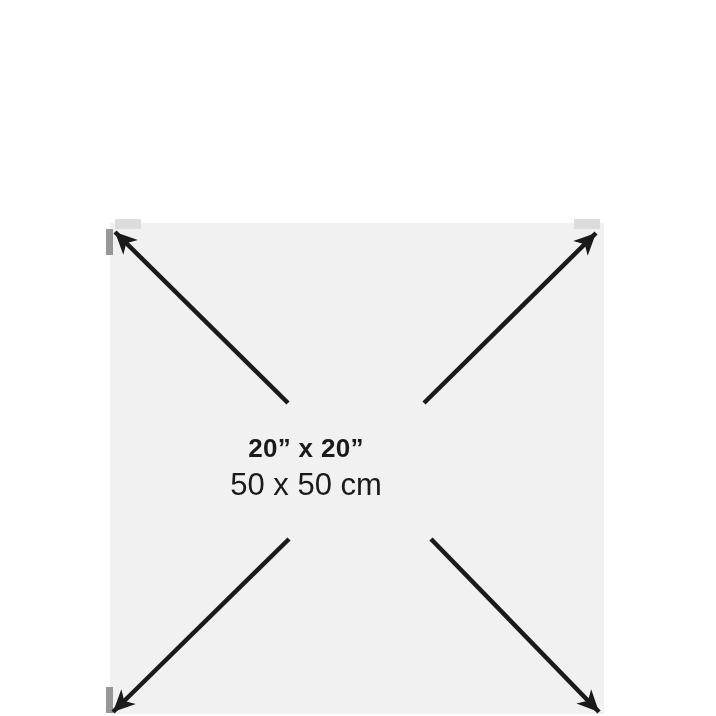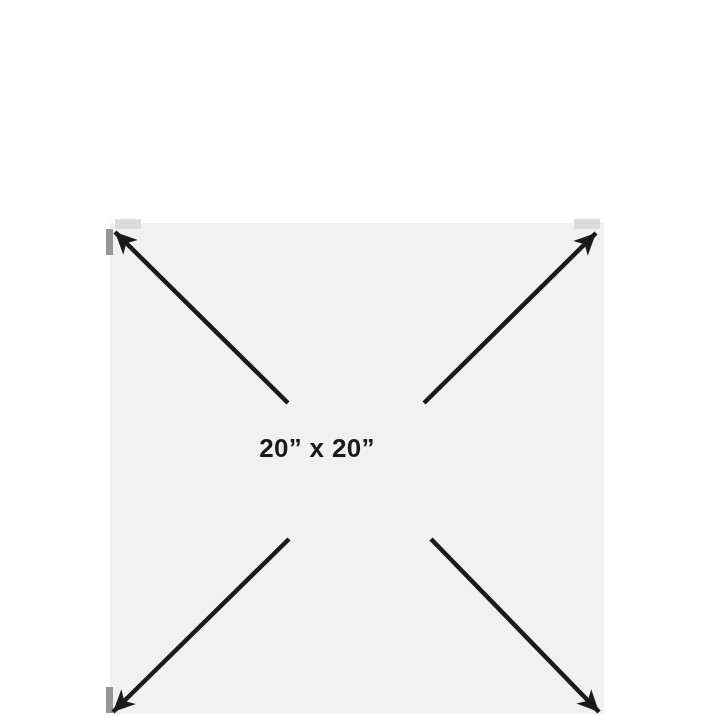--- a/index.html
+++ b/index.html
@@ -32,21 +32,20 @@
     fill: none;
   }
   #ah path { fill: var(--arrow-color); }
   .dimension-label {
     position: absolute;
     left: 0; top: 434px;
     width: 612px;
     text-align: center;
     color: var(--text-color);
     pointer-events: none;
-    margin-left: 11px;
   }
   .line-inches {
     font-size: 26px;
     font-weight: 700;
     line-height: 1.1;
     letter-spacing: 0.3px;
   }
   .line-cm {
     font-size: 31px;
     font-weight: 400;
@@ -74,15 +73,16 @@
     <rect class="corner-tab-dark" x="106" y="687" width="7" height="26"></rect>
 
     <line class="arrow-line" x1="288" y1="403" x2="115" y2="232" marker-end="url(#ah)"></line>
     <line class="arrow-line" x1="424" y1="403" x2="596" y2="233" marker-end="url(#ah)"></line>
     <line class="arrow-line" x1="289" y1="539" x2="113" y2="712" marker-end="url(#ah)"></line>
     <line class="arrow-line" x1="431" y1="539" x2="599" y2="712" marker-end="url(#ah)"></line>
   </svg>
 
   <div class="dimension-label">
     <div class="line-inches">20” x 20”</div>
+    <div class="line-cm">50 x 50 cm</div>
   </div>
 
 </div>
 
 </body></html>

